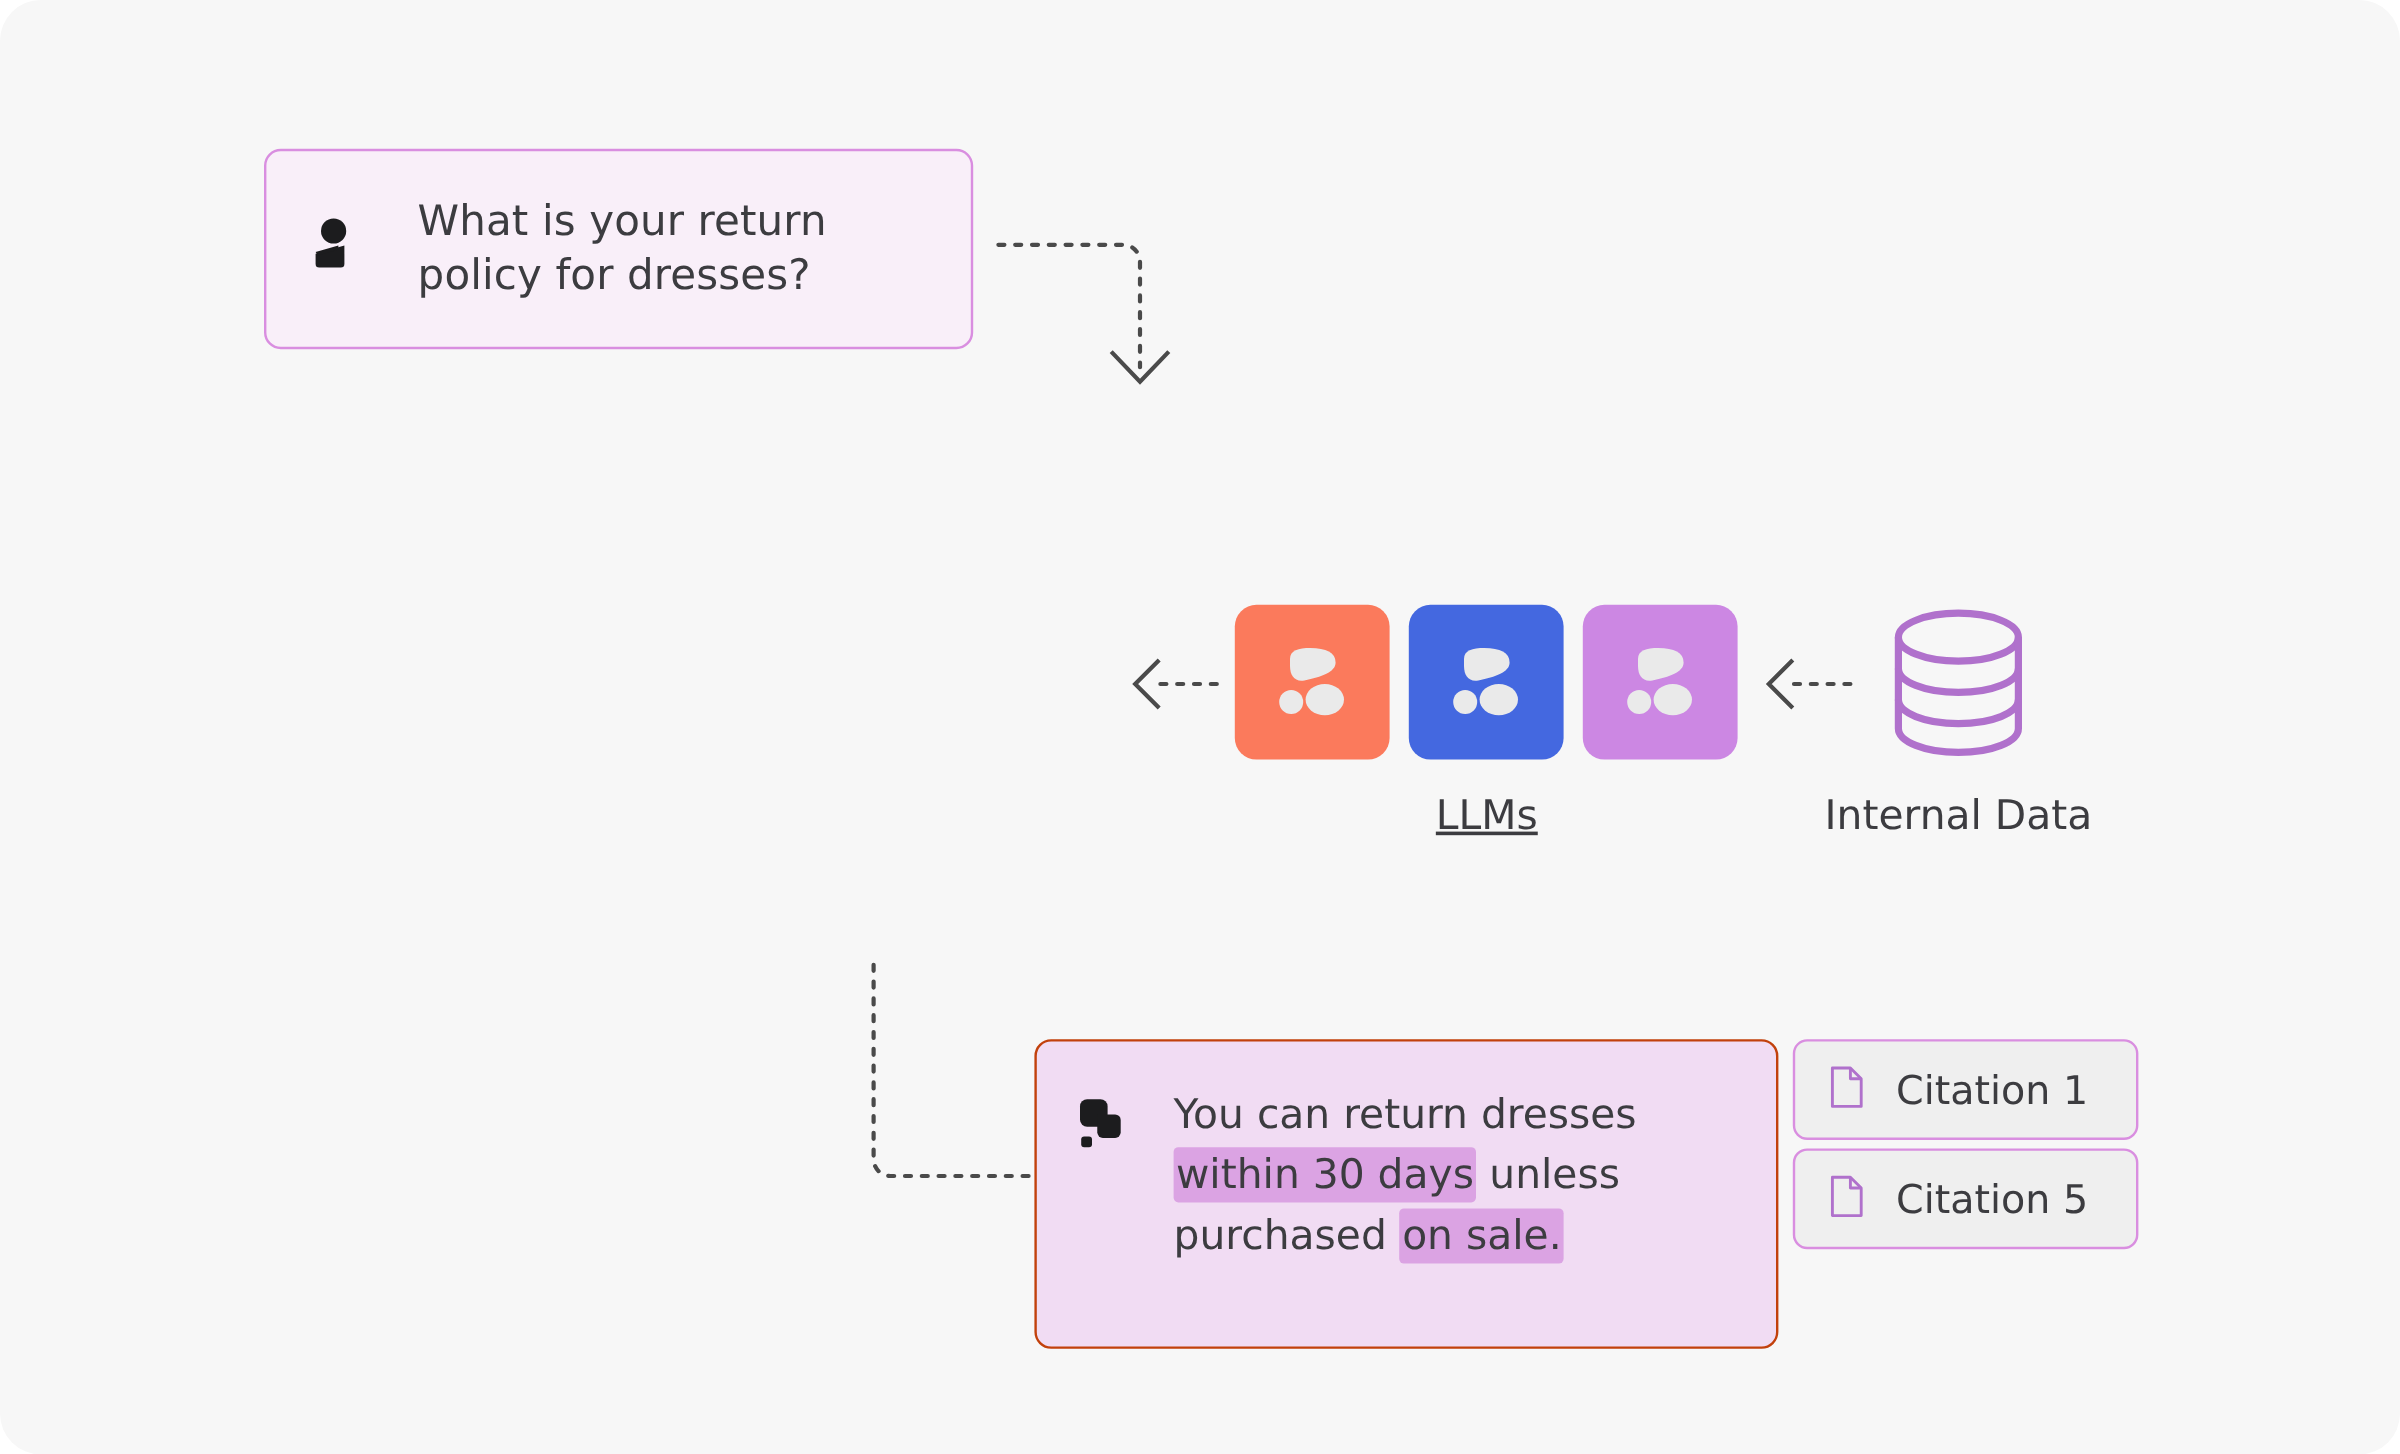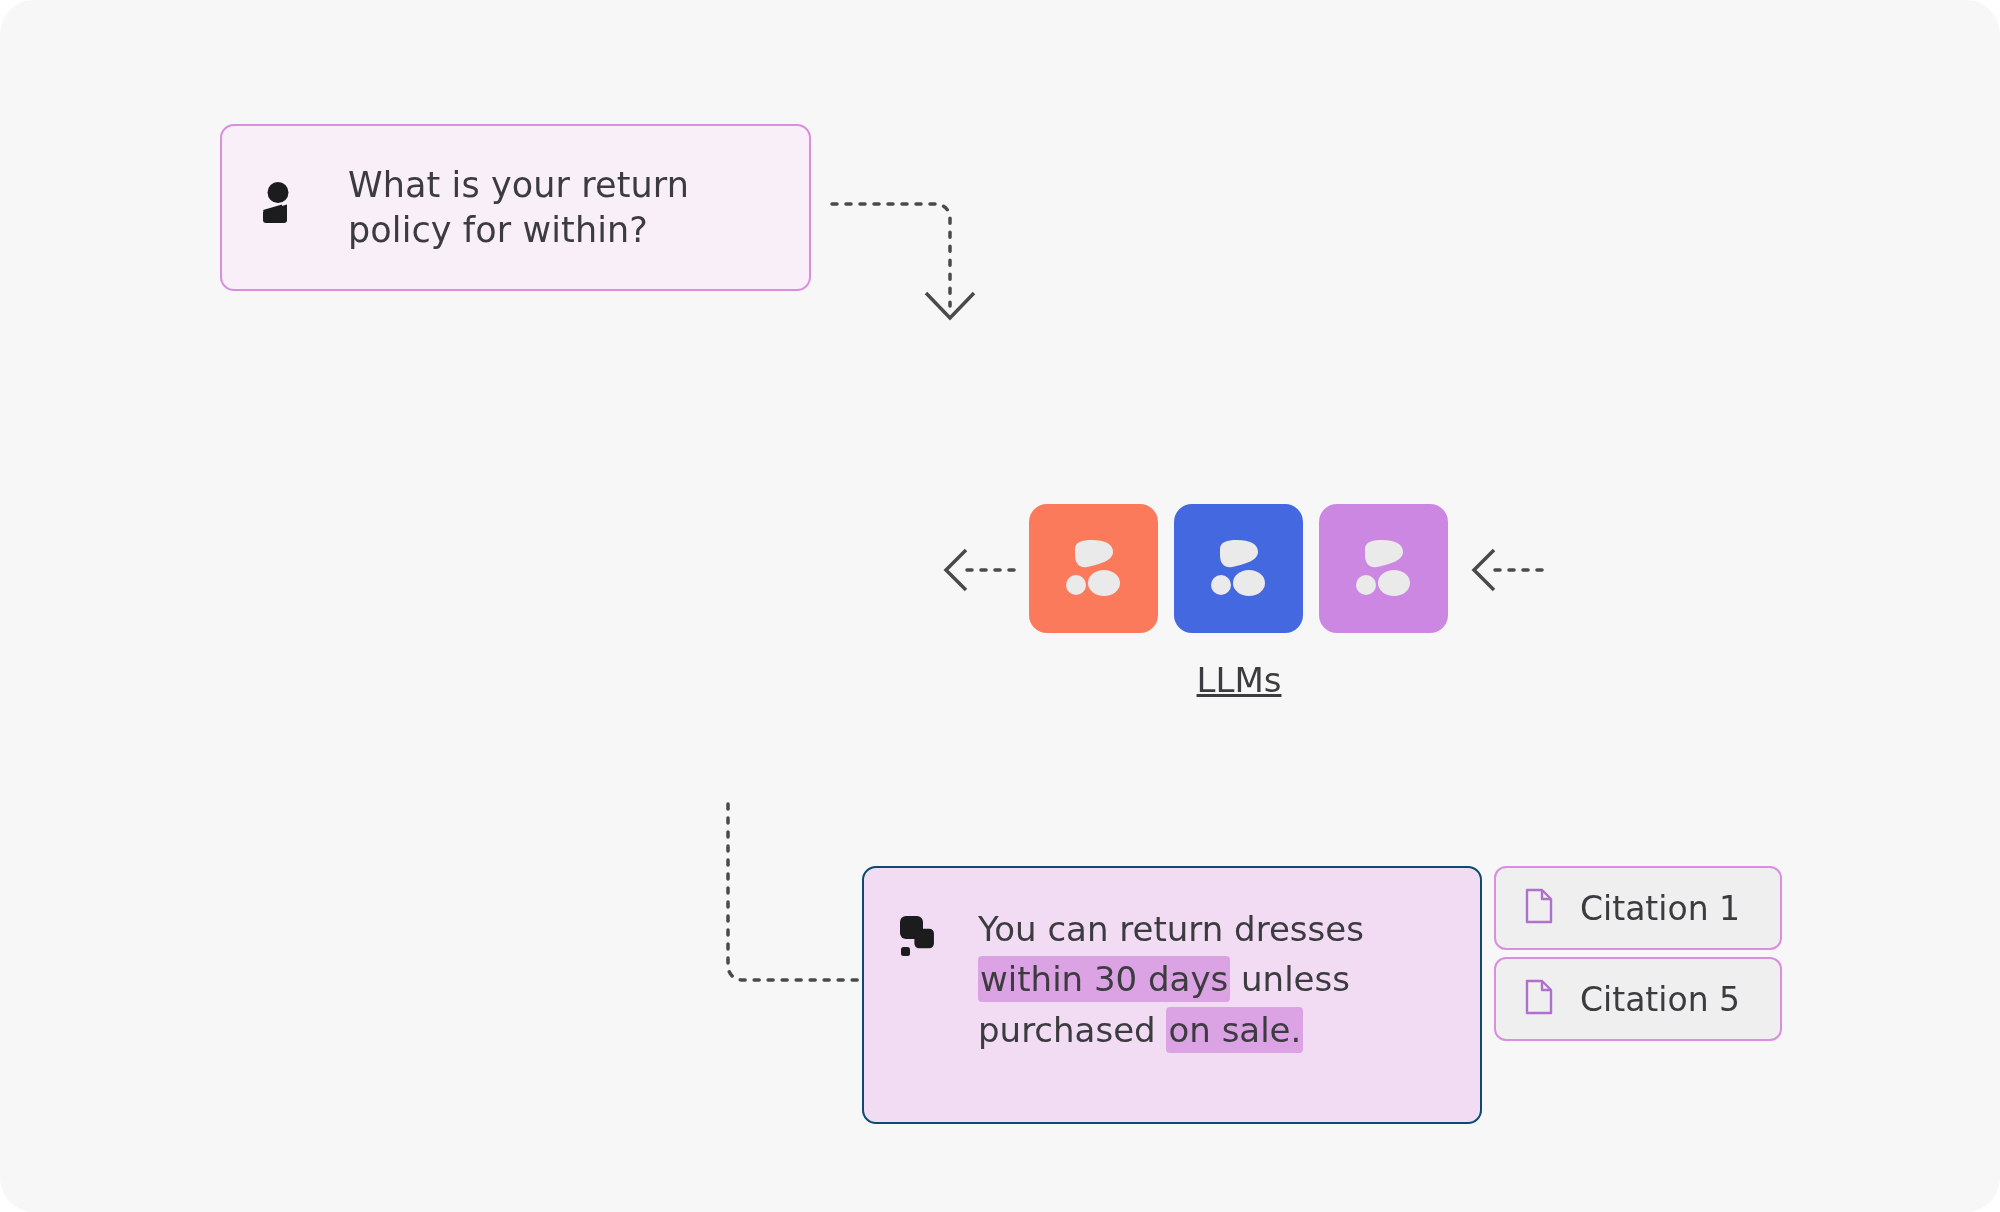--- a/index.html
+++ b/index.html
@@ -136,21 +136,21 @@
 
   
   #answer-bubble {
     position: absolute;
     left: 862px;
     top: 866px;
     width: 620px;
     height: 258px;
     box-sizing: border-box;
     background: #F1DCF3;
-    border: 2px solid #0c4a6e;
+    border: 2px solid #c2410c;
     border-radius: 14px;
     display: flex;
     align-items: flex-start;
     padding: 36px 30px 0 34px;
   }
   #answer-bubble .bubble-icon {
     flex: 0 0 auto;
     width: 44px;
     height: 44px;
     margin-right: 36px;
@@ -199,21 +199,21 @@
 
   <div id="question-bubble">
     <span class="bubble-icon">
       <svg width="46" height="46" viewBox="0 0 46 46">
         <circle cx="22" cy="11.5" r="10.5" fill="#1C1C1E"></circle>
         <path d="M7 30.5 L31 23.5 L31 39 A3 3 0 0 1 28 42 L10 42 A3 3 0 0 1 7 39 Z" fill="#1C1C1E"></path>
         <path d="M7 29 L26 23.5 L26 27 L9 32 Z" fill="#1C1C1E"></path>
       </svg>
     </span>
     <span class="bubble-text">What is your return
-policy for within?</span>
+policy for dresses?</span>
   </div>
 
   <svg id="arrow-top" class="arrow-svg" width="180" height="160" viewBox="0 0 180 160">
     <path d="M4 28 H108 A14 14 0 0 1 122 42 V130" fill="none" stroke="#4A4A4A" stroke-width="3.5" stroke-dasharray="5 9" stroke-linecap="round"></path>
     <path d="M98 117 L122 142 L146 117" fill="none" stroke="#4A4A4A" stroke-width="3.5" stroke-linecap="butt" stroke-linejoin="miter"></path>
   </svg>
 
 
   <svg id="arrow-llm" class="arrow-svg" width="78" height="48" viewBox="0 0 78 48">
     <path d="M74 24 H26" fill="none" stroke="#4A4A4A" stroke-width="3.5" stroke-dasharray="5 9" stroke-linecap="round"></path>
@@ -245,20 +245,31 @@
         <svg width="74" height="64" viewBox="0 0 74 64">
           <path d="M18 12 C18 5 25 3 35 3 C48 3 56 7 56 15 C56 23 44 27 30 30 C22 31.5 18 26 18 18 Z" fill="#EAEAEA"></path>
           <ellipse cx="47" cy="46" rx="16" ry="13" fill="#EAEAEA"></ellipse>
           <circle cx="19" cy="48" r="10" fill="#EAEAEA"></circle>
         </svg>
       </div>
     </div>
     <div id="llm-label">LLMs</div>
   </div>
 
+  <div id="data-group">
+    <div id="db-icon-wrap">
+      <svg width="130" height="128" viewBox="0 0 130 128">
+        <ellipse cx="65" cy="26" rx="50" ry="20" fill="none" stroke="#B071CC" stroke-width="6"></ellipse>
+        <path d="M15 26 V102 C15 113 37 122 65 122 C93 122 115 113 115 102 V26" fill="none" stroke="#B071CC" stroke-width="6"></path>
+        <path d="M15 52 C15 63 37 72 65 72 C93 72 115 63 115 52" fill="none" stroke="#B071CC" stroke-width="6"></path>
+        <path d="M15 78 C15 89 37 98 65 98 C93 98 115 89 115 78" fill="none" stroke="#B071CC" stroke-width="6"></path>
+      </svg>
+    </div>
+    <div id="data-label">Internal Data</div>
+  </div>
 
   <svg id="arrow-bottom" class="arrow-svg" width="220" height="220" viewBox="0 0 220 220">
     <path d="M14 4 V166 A14 14 0 0 0 28 180 H182" fill="none" stroke="#4A4A4A" stroke-width="3.5" stroke-dasharray="5 9" stroke-linecap="round"></path>
     <path d="M170 157 L196 180 L170 203" fill="none" stroke="#4A4A4A" stroke-width="3.5" stroke-linejoin="miter"></path>
   </svg>
 
   <div id="answer-bubble">
     <span class="bubble-icon">
       <svg width="44" height="44" viewBox="0 0 44 44">
         <rect x="2" y="2" width="23" height="23" rx="6" fill="#1C1C1E"></rect>

